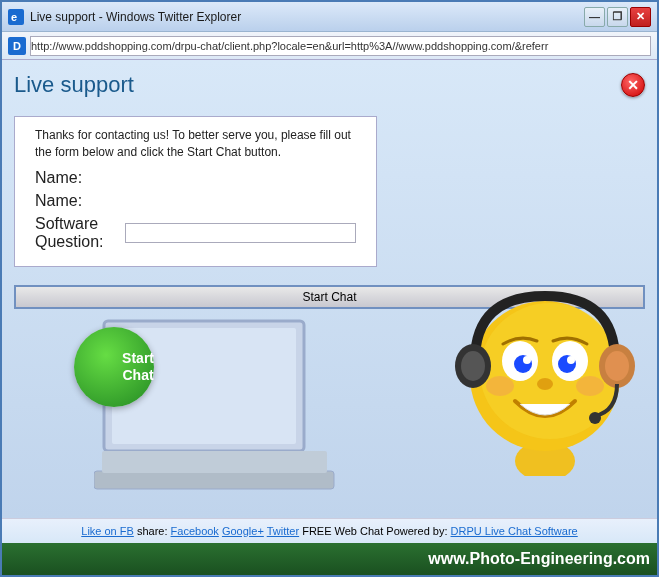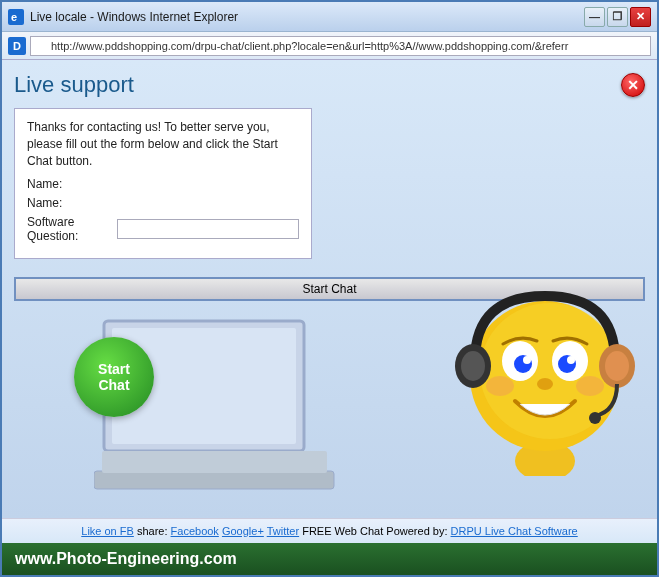--- a/index.html
+++ b/index.html
@@ -97,33 +97,34 @@
       font-weight: bold;
       flex-shrink: 0;
     }
 
     .address-input {
       flex: 1;
       height: 20px;
       border: 1px solid #aab;
       background: #fff;
       font-size: 11px;
-      padding: 0 20px;
+      padding: 0 0;
       color: #333;
     }
 
     
     .content {
       flex: 1;
       background: linear-gradient(to bottom, #d8e8f8 0%, #c0d4ec 100%);
       padding: 12px;
       display: flex;
       flex-direction: column;
       position: relative;
       overflow: hidden;
+      gap: 8px;
     }
 
     
     .live-support-header {
       display: flex;
       align-items: center;
       justify-content: space-between;
       margin-bottom: 10px;
     }
 
@@ -146,41 +147,41 @@
       font-weight: bold;
       cursor: pointer;
       border: 1px solid #990000;
       box-shadow: 0 1px 3px rgba(0,0,0,0.4);
     }
 
     
     .form-box {
       background: #fff;
       border: 1px solid #aac;
-      padding: 10px 12px;
-      width: 298px;
-      margin-bottom: 18px;
+      padding: 10px 20px;
+      width: 363px;
+      margin-bottom: 10px;
     }
 
     .form-intro {
       font-size: 12px;
       color: #222;
       margin-bottom: 8px;
       line-height: 1.4;
     }
 
     .form-row {
       display: flex;
       align-items: center;
       margin-bottom: 5px;
     }
 
     .form-label {
       width: 90px;
-      font-size: 12px;
+      font-size: 16px;
       color: #222;
     }
 
     .form-input {
       flex: 1;
       height: 20px;
       border: 1px solid #aab;
       font-size: 12px;
       padding: 0 4px;
       background: #fff;
@@ -201,28 +202,28 @@
     
     .bottom-area {
       flex: 1;
       position: relative;
     }
 
     
     .green-circle {
       position: absolute;
       left: 60px;
-      top: 26px;
+      top: 0;
       width: 80px;
       height: 80px;
       background: radial-gradient(circle at 40% 35%, #66dd44, #228822);
       border-radius: 50%;
       display: flex;
       align-items: center;
-      justify-content: center;
+      justify-content: flex-end;
       color: #fff;
       font-size: 14px;
       font-weight: bold;
       text-align: center;
       line-height: 1.2;
       box-shadow: 0 2px 6px rgba(0,0,0,0.3);
       z-index: 10;
     }
 
     
@@ -238,22 +239,22 @@
     .footer a {
       color: #1a6bd0;
       text-decoration: underline;
     }
 
     .brand-bar {
       background: linear-gradient(to bottom, #2a7030, #1a5020);
       height: 32px;
       display: flex;
       align-items: center;
-      justify-content: flex-start;
-      padding: 0 13px;
+      justify-content: flex-end;
+      padding: 0 7px;
       flex-shrink: 0;
     }
 
     .brand-text {
       color: #fff;
       font-size: 16px;
       font-weight: bold;
     }
 
     
@@ -270,21 +271,21 @@
 
 <div class="window">
 
   <div class="title-bar">
     <div class="title-bar-icon">
       <svg width="16" height="16" viewBox="0 0 16 16">
         <rect width="16" height="16" rx="2" fill="#1a6bd0"></rect>
         <text x="3" y="12" font-size="11" fill="#fff" font-weight="bold">e</text>
       </svg>
     </div>
-    <span class="title-bar-text">Live locale - Windows Internet Explorer</span>
+    <span class="title-bar-text">Live support - Windows Twitter Explorer</span>
     <div class="window-controls">
       <div class="win-btn">—</div>
       <div class="win-btn">❐</div>
       <div class="win-btn close">✕</div>
     </div>
   </div>
 
   <div class="address-bar">
     <div class="address-icon">D</div>
     <input class="address-input" type="text" readonly="" value="http://www.pddshopping.com/drpu-chat/client.php?locale=en&amp;url=http%3A//www.pddshopping.com/&amp;referr" style="">

